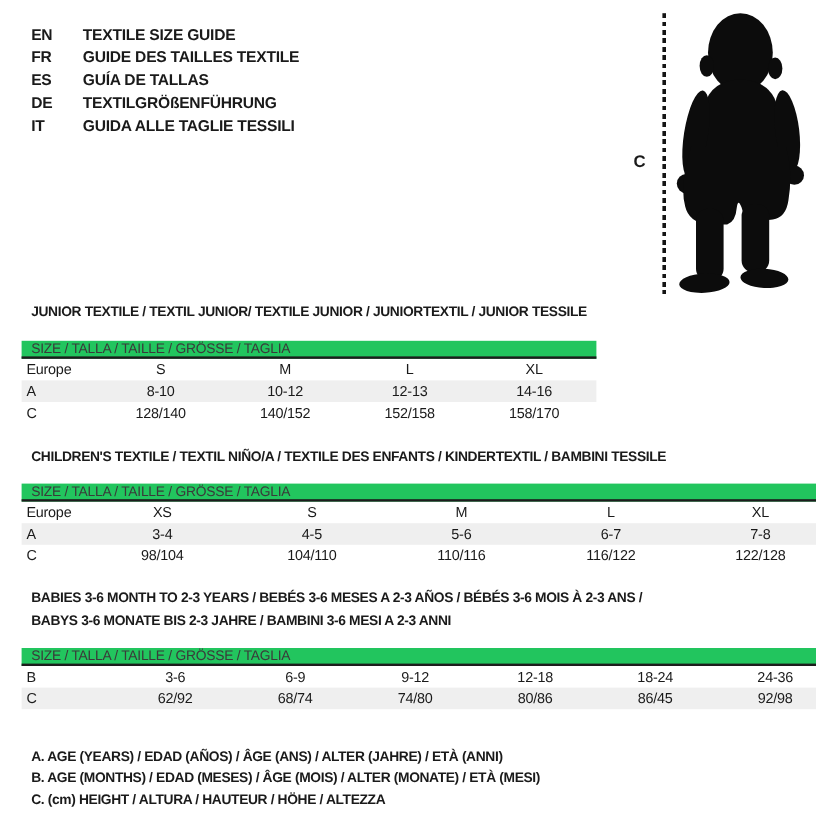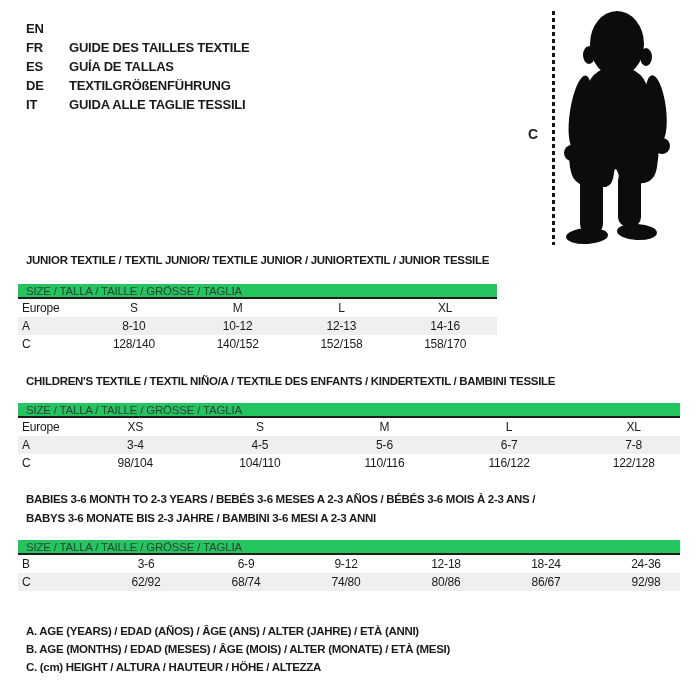--- a/index.html
+++ b/index.html
@@ -46,20 +46,21 @@
   .footnote { height:18px; line-height:18px; font-size:11.5px; font-weight:700; letter-spacing:-0.3px; white-space:nowrap; }
 </style>
 </head>
 <body>
 
 <div id="page">
 
   <div id="langs">
     <div class="lang-row">
       <span class="lang-code">EN</span>
+      <span class="lang-label">TEXTILE SIZE GUIDE</span>
     </div>
     <div class="lang-row">
       <span class="lang-code">FR</span>
       <span class="lang-label">GUIDE DES TAILLES TEXTILE</span>
     </div>
     <div class="lang-row">
       <span class="lang-code">ES</span>
       <span class="lang-label">GUÍA DE TALLAS</span>
     </div>
     <div class="lang-row">
@@ -165,21 +166,21 @@
       <span class="tcell">12-18</span>
       <span class="tcell">18-24</span>
       <span class="tcell">24-36</span>
     </div>
     <div class="trow alt">
       <span class="tlabel">C</span>
       <span class="tcell">62/92</span>
       <span class="tcell">68/74</span>
       <span class="tcell">74/80</span>
       <span class="tcell">80/86</span>
-      <span class="tcell">86/67</span>
+      <span class="tcell">86/45</span>
       <span class="tcell">92/98</span>
     </div>
   </div>
 
   <div id="footnotes">
     <div class="footnote">A. AGE (YEARS) / EDAD (AÑOS) / ÂGE (ANS) / ALTER (JAHRE) / ETÀ (ANNI)</div>
     <div class="footnote">B. AGE (MONTHS) / EDAD (MESES) / ÂGE (MOIS) / ALTER (MONATE) / ETÀ (MESI)</div>
     <div class="footnote">C. (cm) HEIGHT / ALTURA / HAUTEUR / HÖHE / ALTEZZA</div>
   </div>
 

